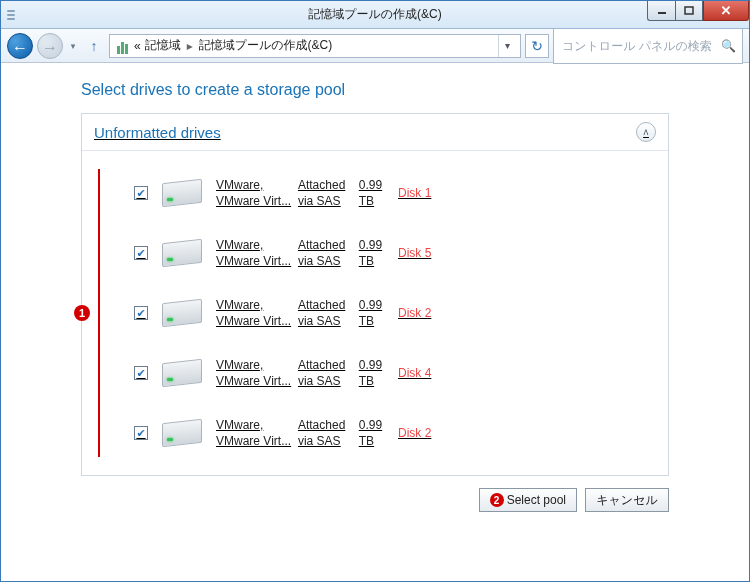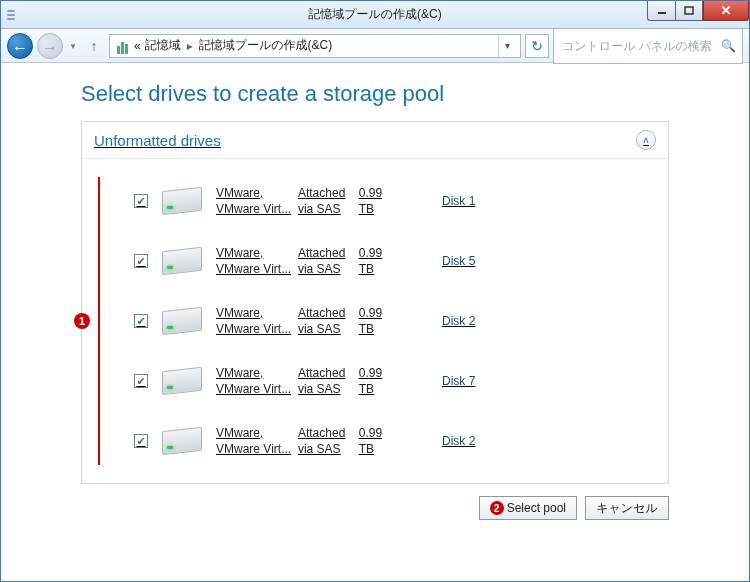--- a/index.html
+++ b/index.html
@@ -116,21 +116,21 @@
     border:none; outline:none; width:100%; font-size:12px; color:#333;
     background:transparent;
   }
   .searchbox input::placeholder { color:#9aa7b5; }
 
   
   .content {
     padding: 14px 0 0 0;
   }
   .page-title {
-    color:#1a73b7; font-size:22px; padding: 4px 0 14px 80px;
+    color:#1a73b7; font-size:16px; padding: 4px 0 14px 80px;
   }
   .panel {
     margin: 0 80px;
     border:1px solid #cfd8e2;
     text-decoration:underline;
   }
   .panel-header {
     display:flex; align-items:center; justify-content:space-between;
     padding: 8px 12px;
     border-bottom:1px solid #e0e6ec;
@@ -175,21 +175,21 @@
     border:1px solid #a9b3bd; border-radius:2px;
     transform: skewY(-6deg);
   }
   .drive-icon .led {
     position:absolute; left:7px; top:25px; width:6px; height:3px;
     background:#35c45a; border-radius:1px;
     box-shadow:0 0 3px #35c45a;
   }
   .drive-text { display:flex; flex-direction:row; line-height:1.35; width:170px;}
   .drive-text .ln { color:#222; font-size:12px;}
-  .disk-label { color:#0c4a6e; font-size:12px; width:60px;margin-left:44px;}
+  .disk-label { color:#ef4444; font-size:12px; width:60px;}
   .callout {
     position:absolute;
     left:-8px; top: 50%;
     transform: translateY(-50%);
     width:16px; height:16px; border-radius:50%;
     background:#d20000; color:#fff;
     display:flex;align-items:center;justify-content:center;
     font-size:11px; font-weight:bold;
   }
   .callout2 {
@@ -334,21 +334,21 @@
           <div class="chk">✔</div>
           <div class="drive-icon">
               <div class="body3d"></div>
               <div class="led"></div>
             </div>
           <div class="drive-text">
             <span class="ln">VMware, VMware Virt...</span>
             <span class="ln">Attached via SAS</span>
             <span class="ln">0.99 TB</span>
           </div>
-          <div class="disk-label">Disk 7</div>
+          <div class="disk-label">Disk 4</div>
         </div>
 
         <div class="drive-row">
           <div class="chk">✔</div>
           <div class="drive-icon">
               <div class="body3d"></div>
               <div class="led"></div>
             </div>
           <div class="drive-text">
             <span class="ln">VMware, VMware Virt...</span>

